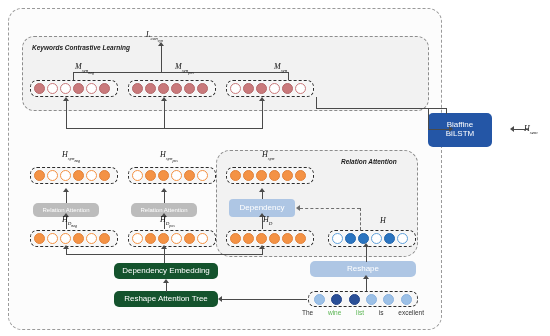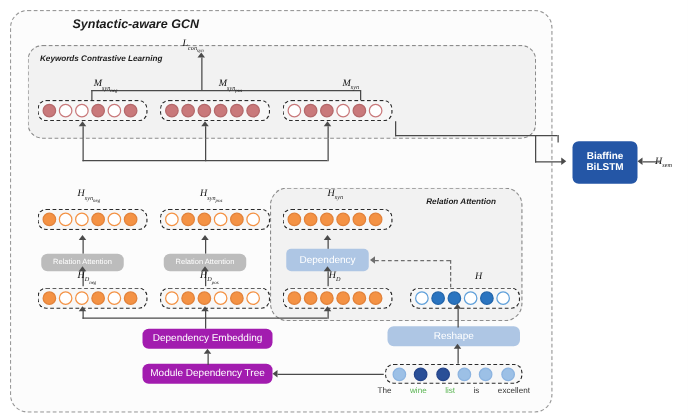--- a/index.html
+++ b/index.html
@@ -51,21 +51,21 @@
   .mlabel sub{font-size:0.62em;}
   .mlabel sub sub{font-size:0.8em;}
 
   
   .block{
     position:absolute;border-radius:5px;display:flex;align-items:center;
     justify-content:center;color:#ffffff;text-align:center;
     box-sizing:border-box;line-height:1.08;
   }
   .blk-gray{background:#bcbcbc;font-size:6px;}
-  .blk-orange{background:#a21caf;font-size:8px;text-align:right;}
+  .blk-orange{background:#14532d;font-size:8px;text-align:right;}
   .blk-blue-lt{background:#aec6e4;font-size:8px;}
   .blk-blue-dk{background:#2456a6;font-size:8px;border:1px solid #1d4display;}
   .blk-blue-dk{background:#2456a6;font-size:8px;}
 
   
   .ln{position:absolute;background:#4a4a4a;}
   .lnv{width:1px;}
   .lnh{height:1px;}
   .ln-dash-v{position:absolute;width:0;border-left:1px dashed #6e6e6e;}
   .ln-dash-h{position:absolute;height:0;border-top:1px dashed #6e6e6e;}
@@ -102,21 +102,20 @@
     position:absolute;font-style:italic;font-family:"Liberation Serif", serif;
     color:#111;white-space:nowrap;
   }
 </style>
 </head>
 <body>
 
 <div id="stage">
 
   <div class="outer-box" style="left:8px;top:8px;width:432px;height:320px;"></div>
-  <div class="panel-title" style="left:58px;top:14px;font-size:10px;">Syntactic-aware GCN</div>
 
   <div class="panel-box" style="left:22px;top:36px;width:405px;height:73px;"></div>
   <div class="panel-title" style="left:32px;top:44px;font-size:6.5px;">Keywords Contrastive Learning</div>
 
   <div class="mlabel" style="left:146px;top:30px;font-size:8px;">
     <span>L</span><sub><span>con</span><sub><span>syn</span></sub></sub>
   </div>
   <div class="ln lnv" style="left:161px;top:46px;height:26px;"></div>
   <div class="arrow-up" style="left:158px;top:42px;"></div>
 
@@ -284,21 +283,21 @@
   <div class="ln lnh" style="left:66px;top:254px;width:196px;"></div>
   <div class="ln lnv" style="left:66px;top:247px;height:8px;"></div>
   <div class="ln lnv" style="left:164px;top:247px;height:8px;"></div>
   <div class="ln lnv" style="left:262px;top:247px;height:8px;"></div>
   <div class="arrow-up" style="left:63px;top:245px;"></div>
   <div class="arrow-up" style="left:161px;top:245px;"></div>
   <div class="arrow-up" style="left:259px;top:245px;"></div>
   <div class="ln lnv" style="left:164px;top:254px;height:9px;"></div>
 
   <div class="block blk-orange" style="left:114px;top:263px;width:104px;height:16px;">Dependency Embedding</div>
-  <div class="block blk-orange" style="left:114px;top:291px;width:104px;height:16px;">Module Dependency Tree</div>
+  <div class="block blk-orange" style="left:114px;top:291px;width:104px;height:16px;">Reshape Attention Tree</div>
   <div class="ln lnv" style="left:166px;top:283px;height:9px;"></div>
   <div class="arrow-up" style="left:163px;top:279px;"></div>
 
   <div class="block blk-blue-lt" style="left:310px;top:261px;width:106px;height:16px;">Reshape</div>
   <div class="ln lnv" style="left:366px;top:247px;height:15px;"></div>
   <div class="arrow-up" style="left:363px;top:243px;"></div>
   <div class="ln lnv" style="left:366px;top:278px;height:13px;"></div>
   <div class="arrow-up" style="left:363px;top:275px;"></div>
 
   <div class="noderow" style="left:308px;top:291px;width:110px;height:16px;justify-content:space-around;">
@@ -314,21 +313,21 @@
     <span class="word">The</span>
     <span class="word aspect">wine</span>
     <span class="word aspect">list</span>
     <span class="word">is</span>
     <span class="word">excellent</span>
   </div>
 
   <div class="ln lnh" style="left:222px;top:299px;width:85px;"></div>
   <div class="arrow-left" style="left:218px;top:296px;"></div>
 
-  <div class="block blk-blue-dk" style="left:458px;top:113px;width:52px;height:34px;flex-direction:column;font-weight:bold;">
+  <div class="block blk-blue-dk" style="left:428px;top:113px;width:64px;height:34px;flex-direction:column;">
     <span>Biaffine</span>
     <span>BiLSTM</span>
   </div>
 
   <div class="sem-label" style="left:524px;top:124px;font-size:8px;">
     <span>H</span><sub style="font-size:0.62em;"><span>sem</span></sub>
   </div>
   <div class="ln lnh" style="left:514px;top:129px;width:14px;"></div>
   <div class="arrow-left" style="left:510px;top:126px;"></div>
 

